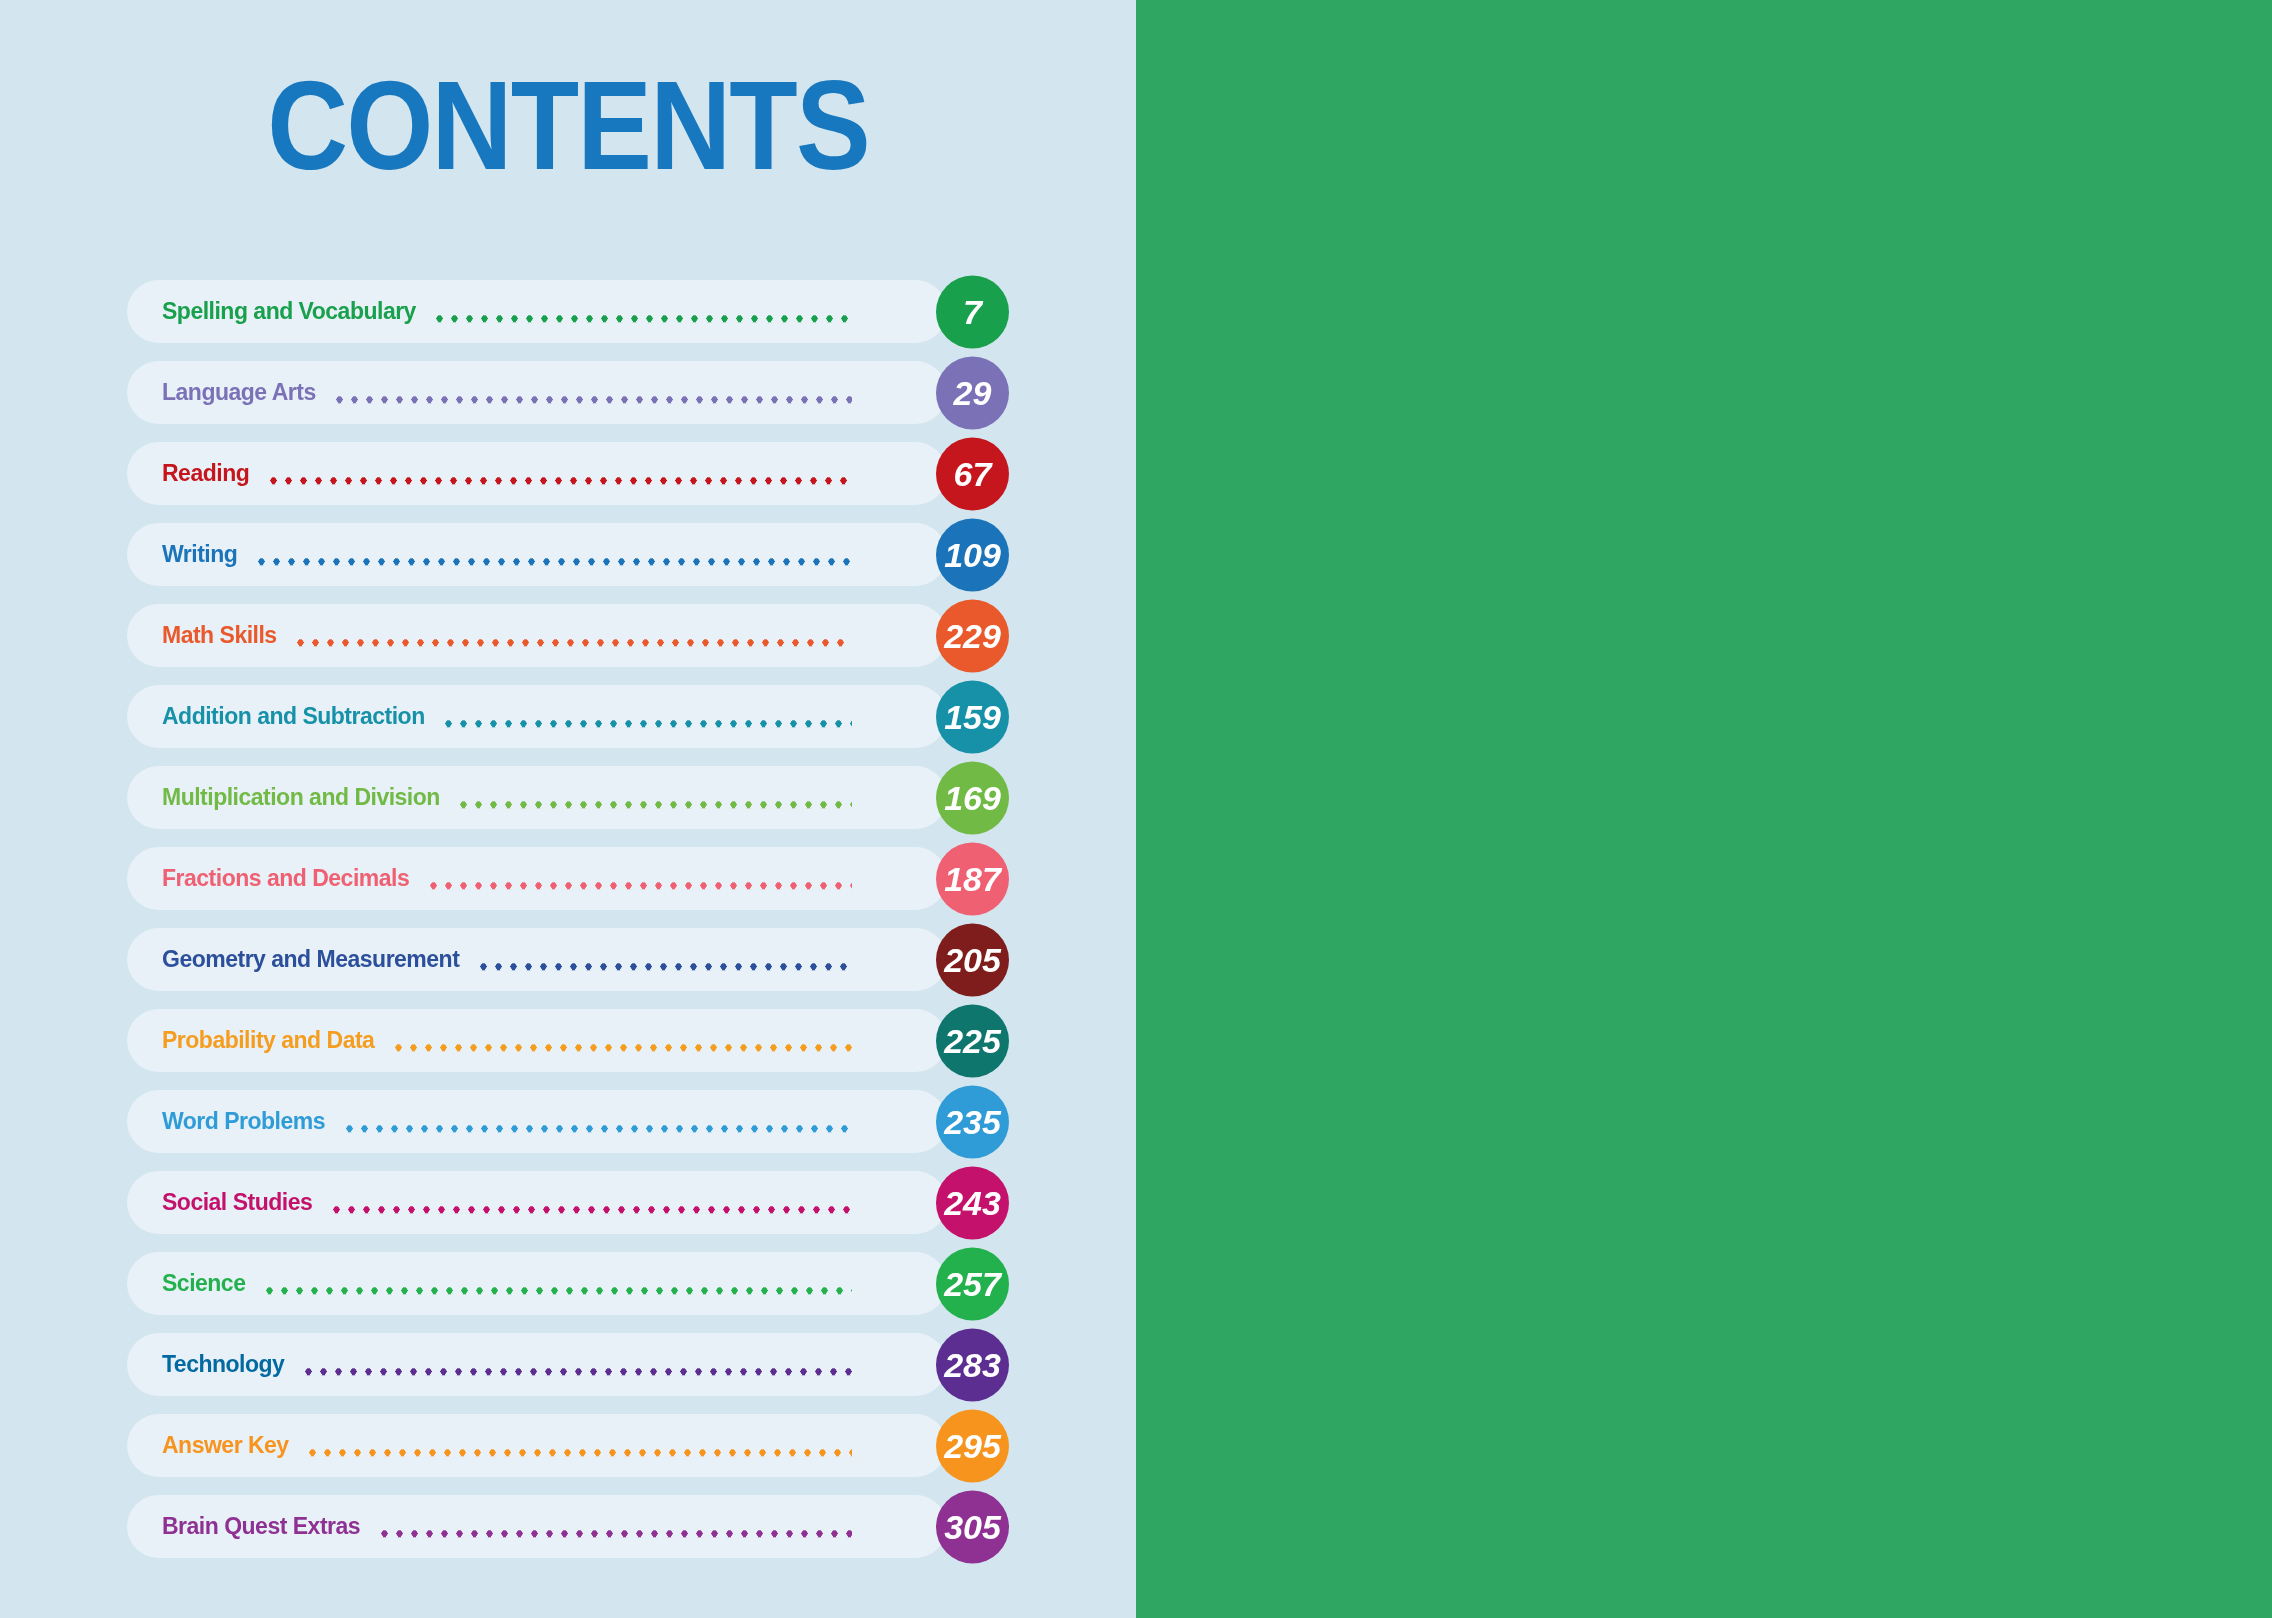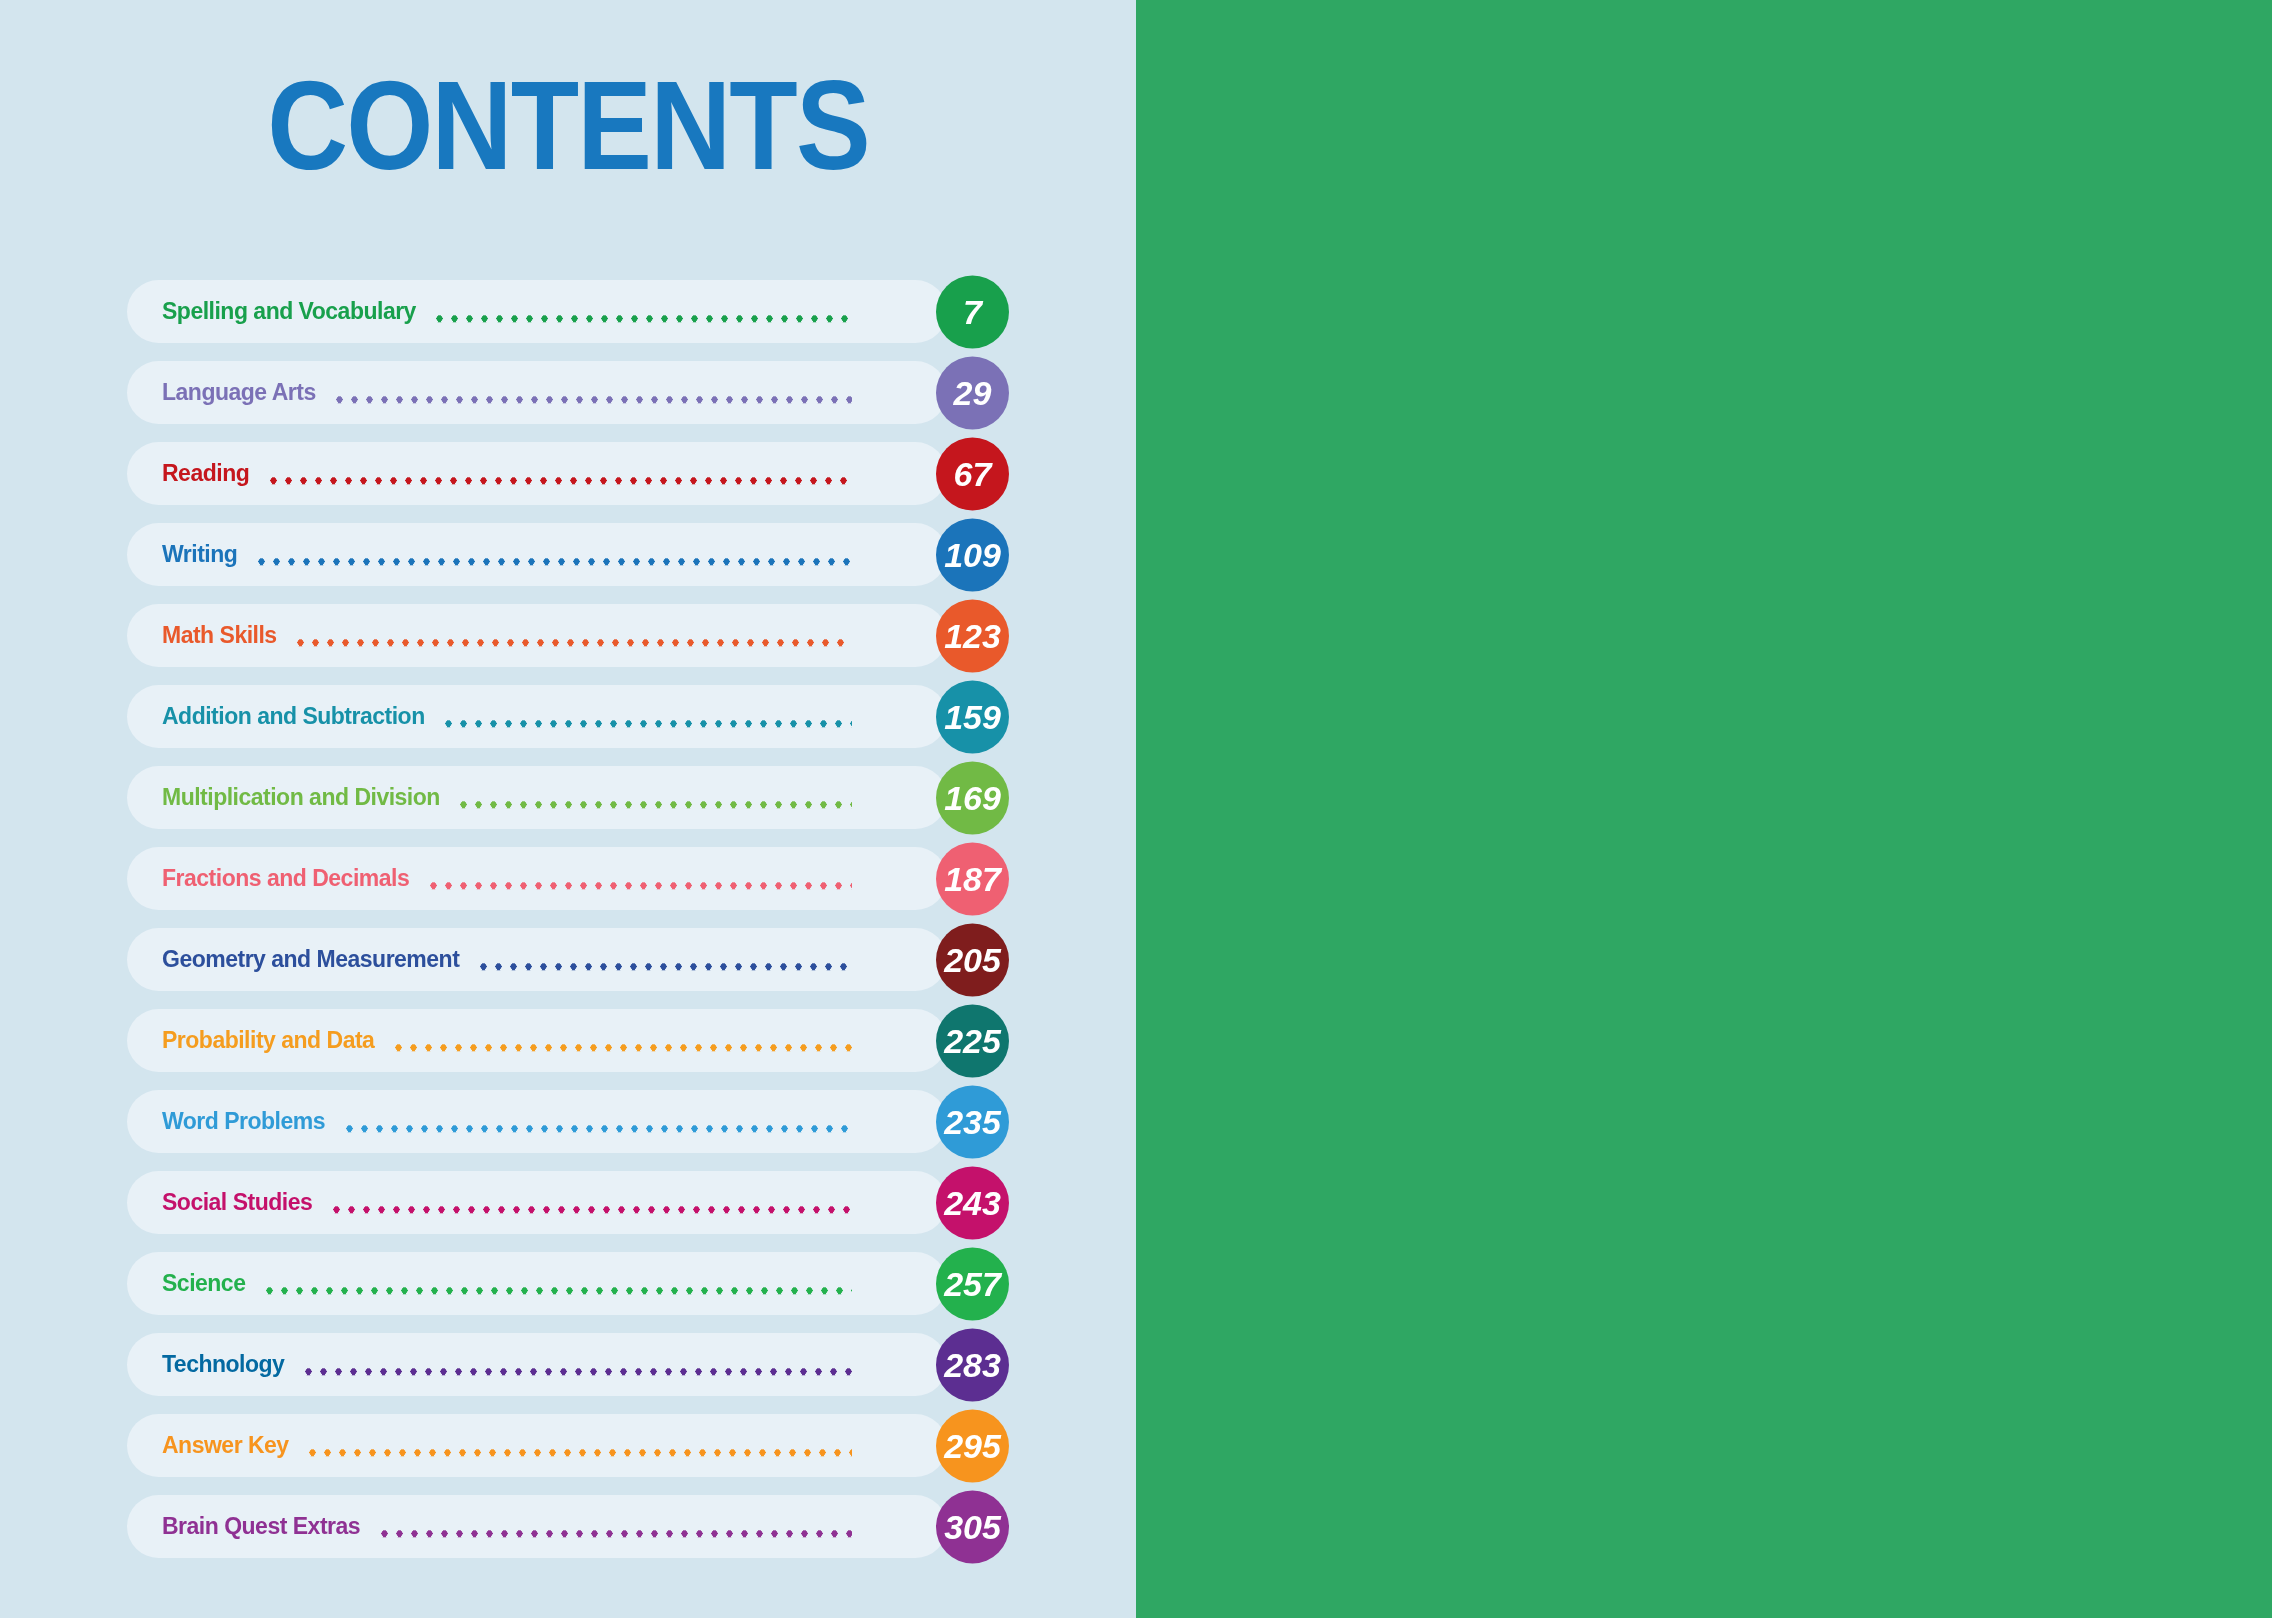--- a/index.html
+++ b/index.html
@@ -54,21 +54,21 @@
         <span class="toc-num" style="background: rgb(197, 22, 29);">67</span>
       </div>
       <div class="toc-row">
         <span class="toc-label" style="color: rgb(27, 116, 186);">Writing</span>
         <span class="toc-dots" style="background-image: radial-gradient(circle, rgb(27, 116, 186) 3px, rgba(0, 0, 0, 0) 3.2px); background-size: 15px 6.4px;"></span>
         <span class="toc-num" style="background: rgb(27, 116, 186);">109</span>
       </div>
       <div class="toc-row">
         <span class="toc-label" style="color: rgb(233, 89, 43);">Math Skills</span>
         <span class="toc-dots" style="background-image: radial-gradient(circle, rgb(233, 89, 43) 3px, rgba(0, 0, 0, 0) 3.2px); background-size: 15px 6.4px;"></span>
-        <span class="toc-num" style="background: rgb(233, 89, 43);">123</span>
+        <span class="toc-num" style="background: rgb(233, 89, 43);">229</span>
       </div>
       <div class="toc-row">
         <span class="toc-label" style="color: rgb(23, 145, 168);">Addition and Subtraction</span>
         <span class="toc-dots" style="background-image: radial-gradient(circle, rgb(23, 145, 168) 3px, rgba(0, 0, 0, 0) 3.2px); background-size: 15px 6.4px;"></span>
         <span class="toc-num" style="background: rgb(23, 145, 168);">159</span>
       </div>
       <div class="toc-row">
         <span class="toc-label" style="color: rgb(113, 186, 69);">Multiplication and Division</span>
         <span class="toc-dots" style="background-image: radial-gradient(circle, rgb(113, 186, 69) 3px, rgba(0, 0, 0, 0) 3.2px); background-size: 15px 6.4px;"></span>
         <span class="toc-num" style="background: rgb(113, 186, 69);">169</span>

